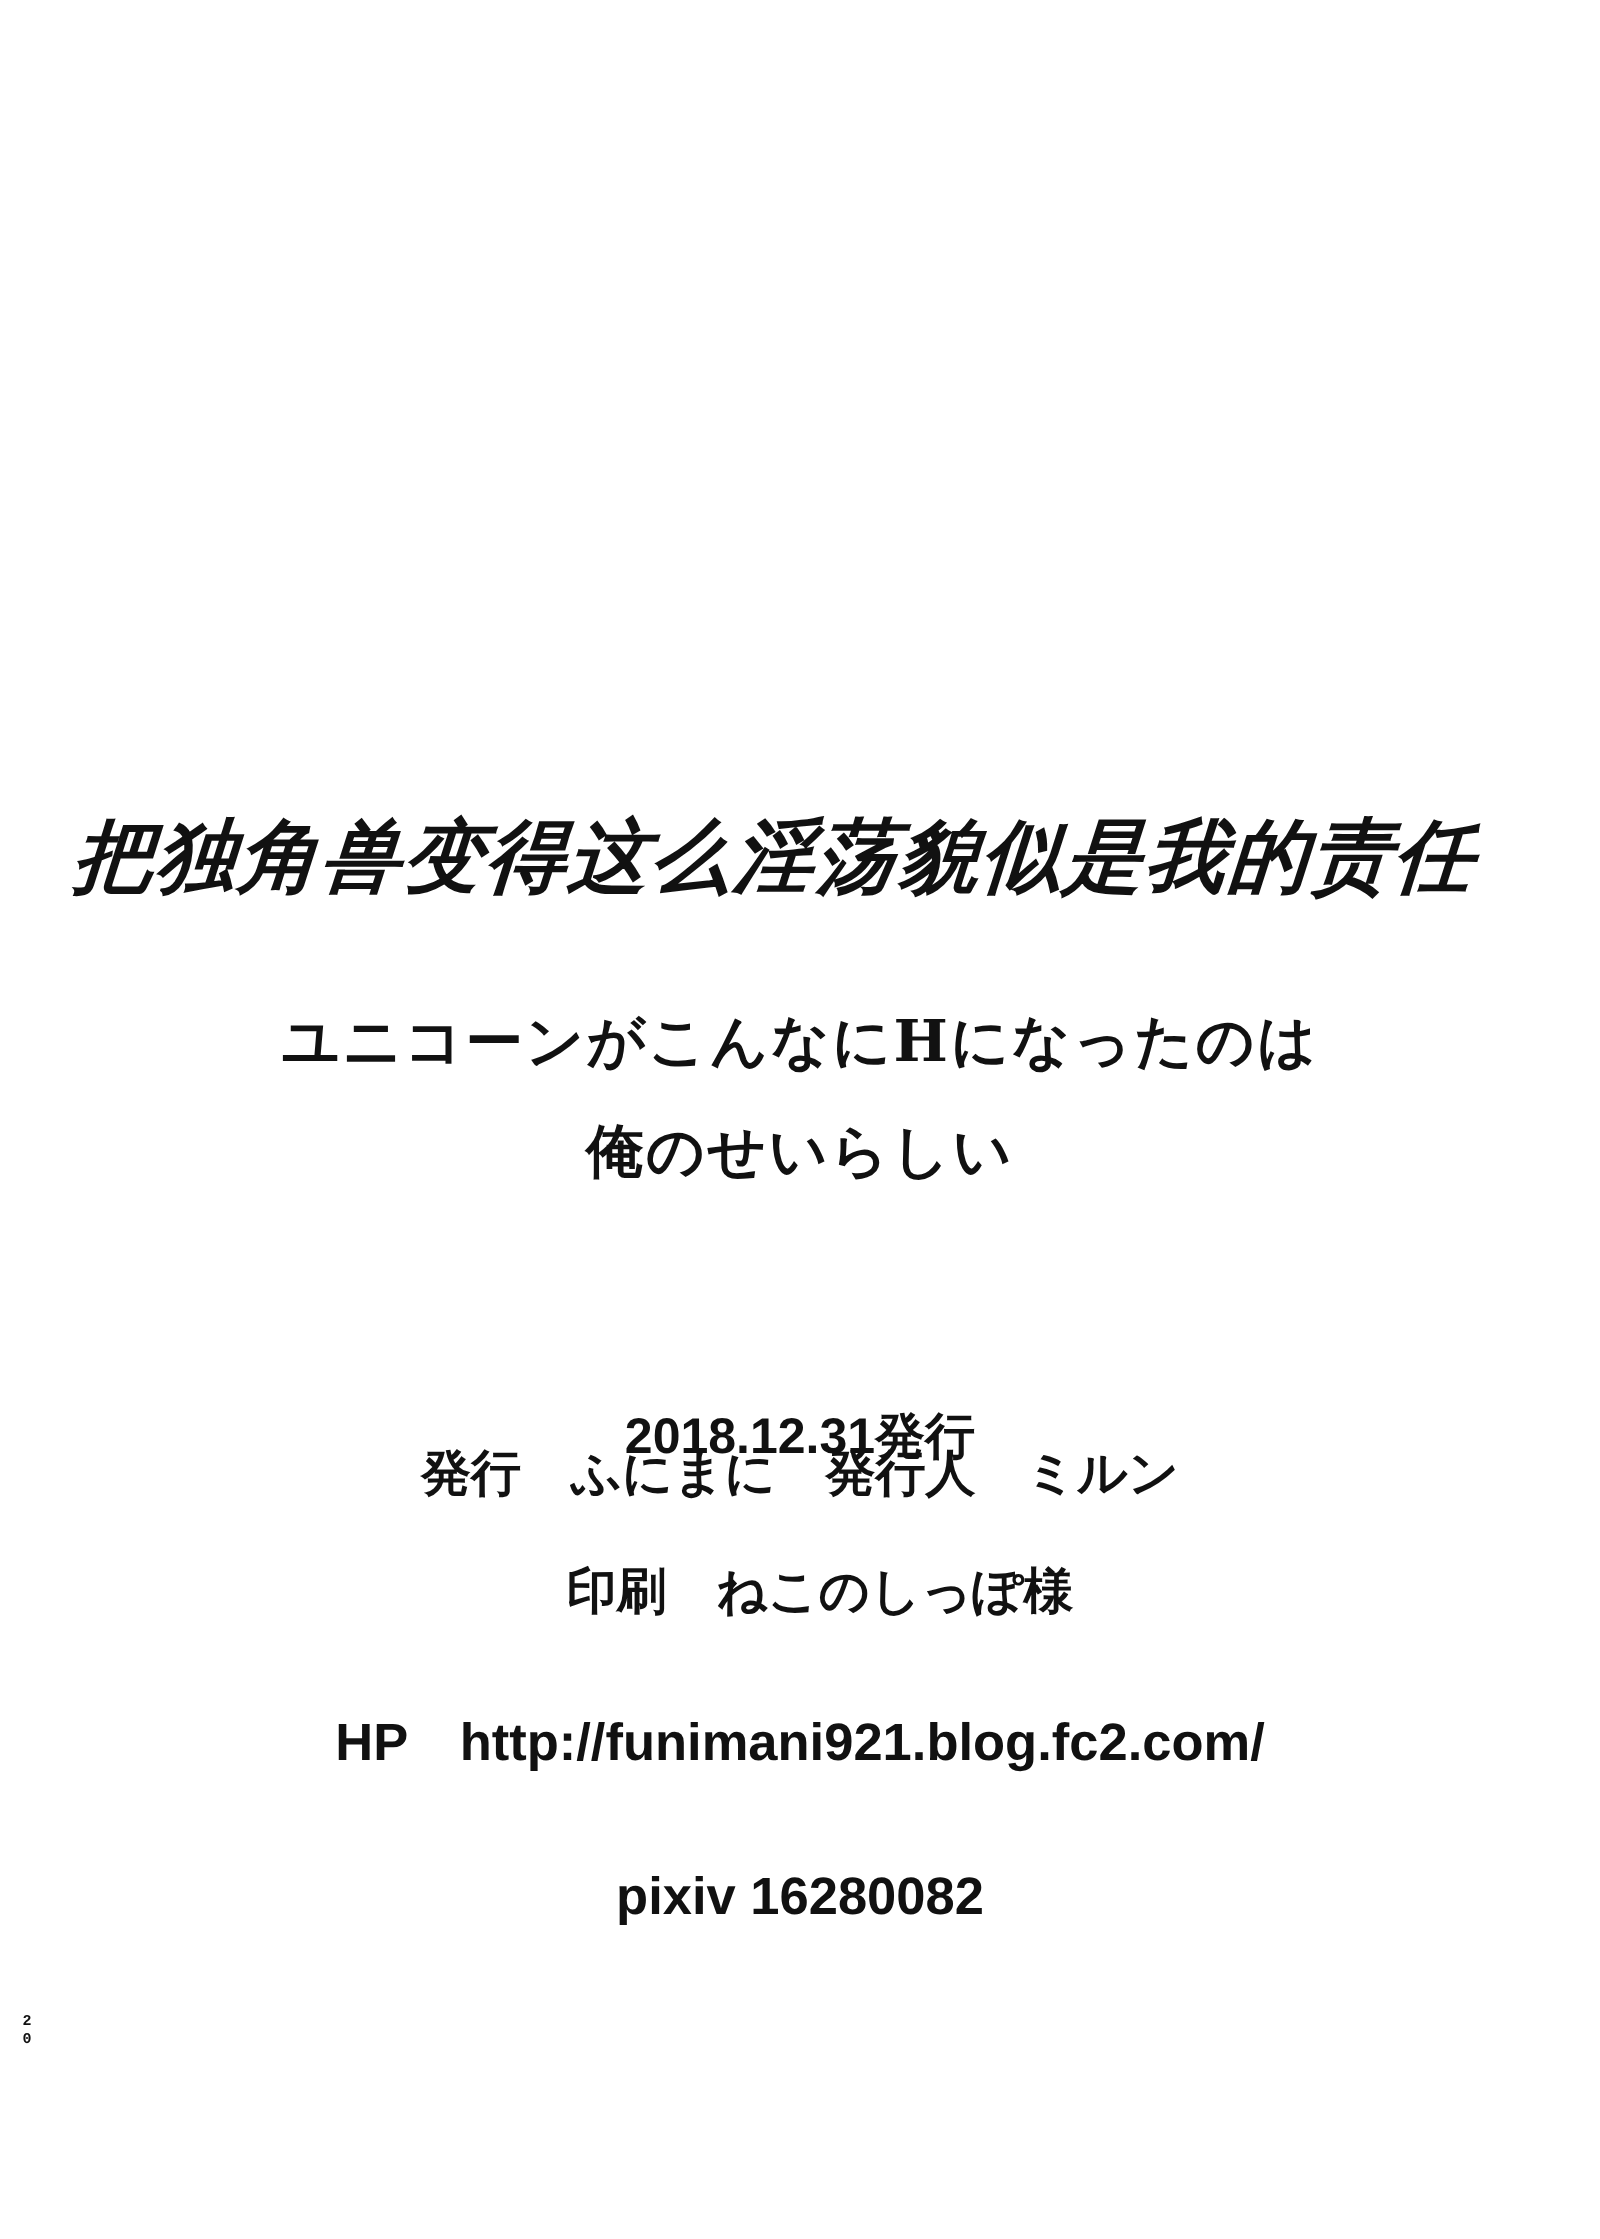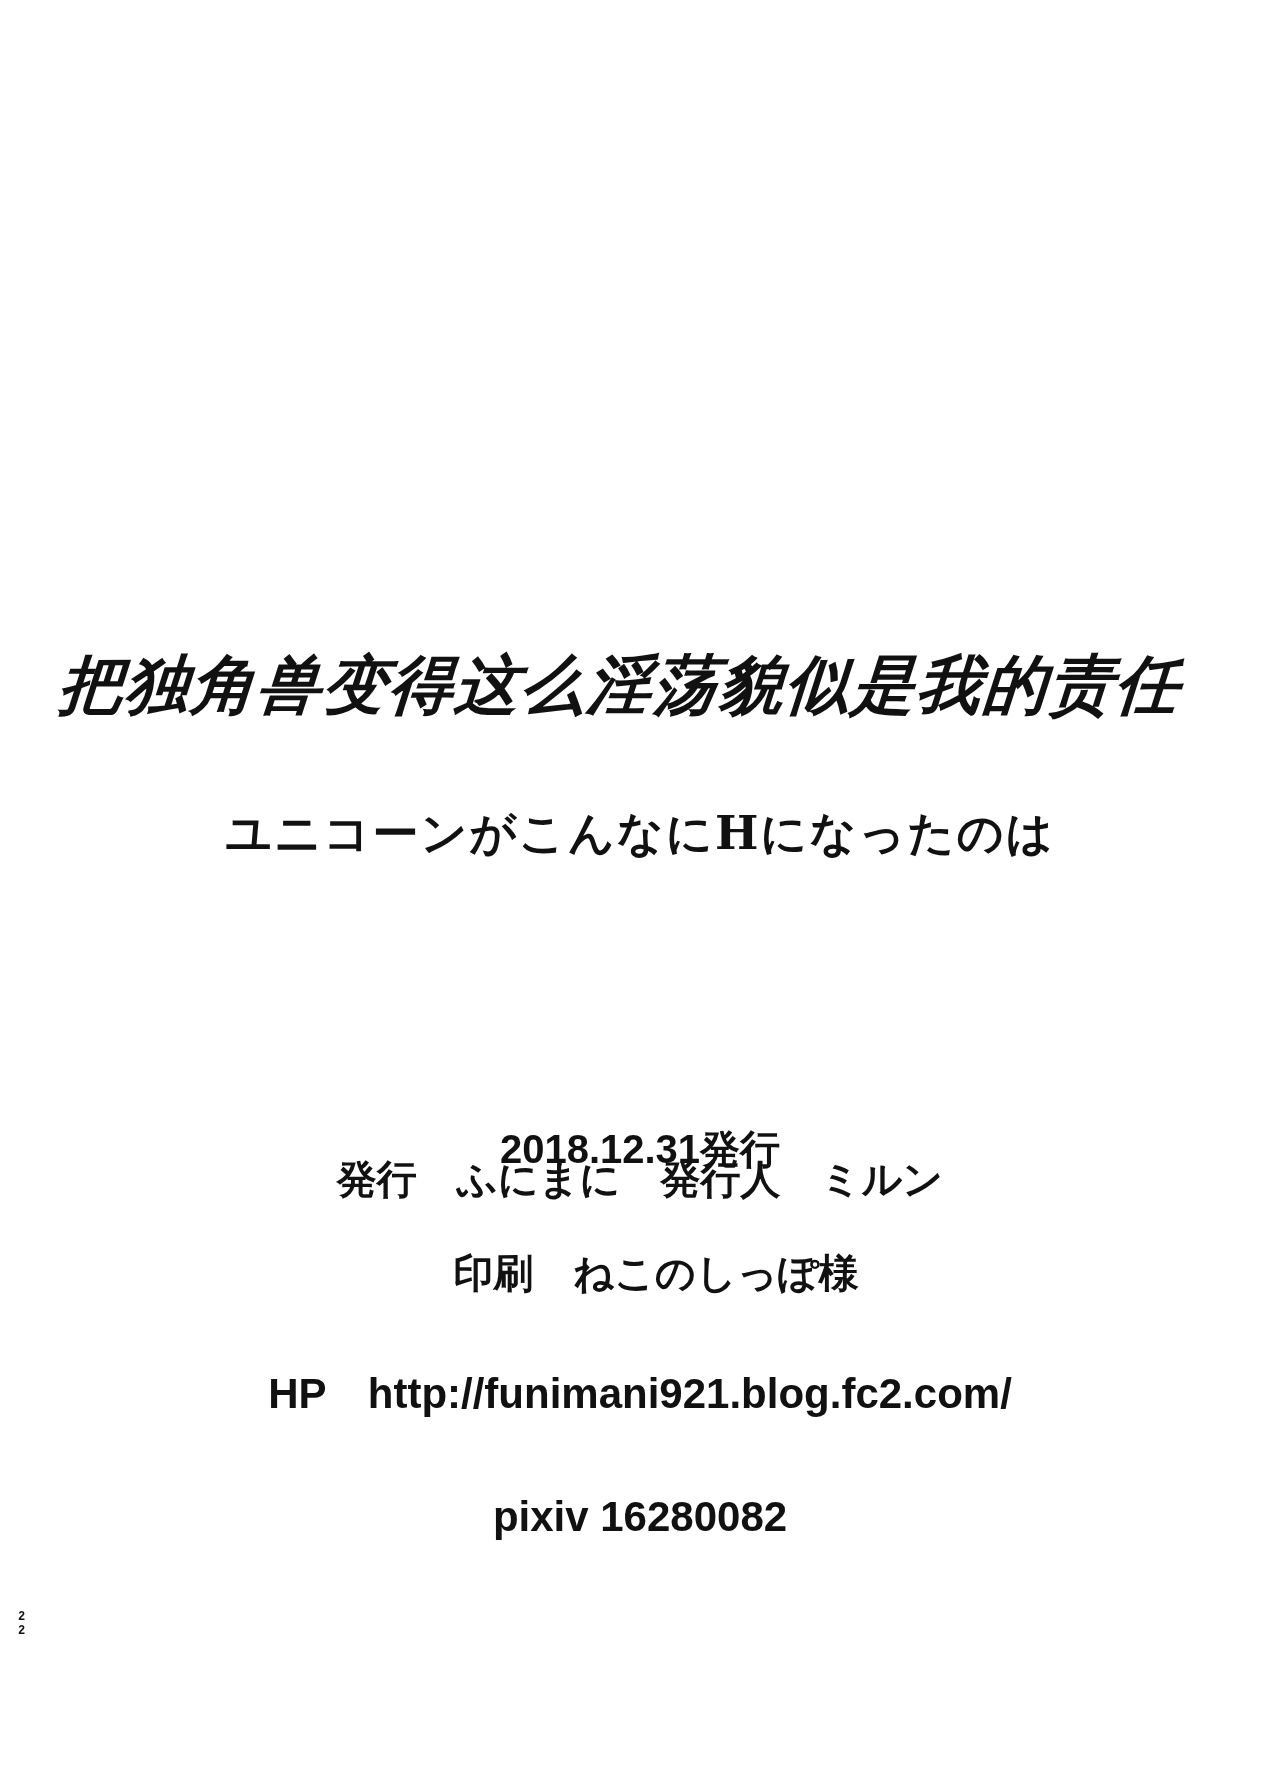--- a/index.html
+++ b/index.html
@@ -82,27 +82,28 @@
 </style>
 </head>
 <body>
 
 <div class="page">
 
   <div class="abs zh-title">把独角兽变得这么淫荡貌似是我的责任</div>
 
   <div class="abs jp-title jp-title-1">ユニコーンがこんなにHになったのは</div>
 
+  <div class="abs jp-title jp-title-2">俺のせいらしい</div>
 
   <div class="abs pub-line pub-date">2018.12.31発行</div>
 
   <div class="abs pub-line pub-publisher">発行　ふにまに　発行人　ミルン</div>
 
   <div class="abs pub-line pub-printer">印刷　ねこのしっぽ様</div>
 
   <div class="abs contact-line hp-line">HP　http://funimani921.blog.fc2.com/</div>
 
 
   <div class="abs contact-line pixiv-line">pixiv 16280082</div>
 
-  <div class="page-number">22</div>
+  <div class="page-number">20</div>
 
 </div>
 
 </body></html>

